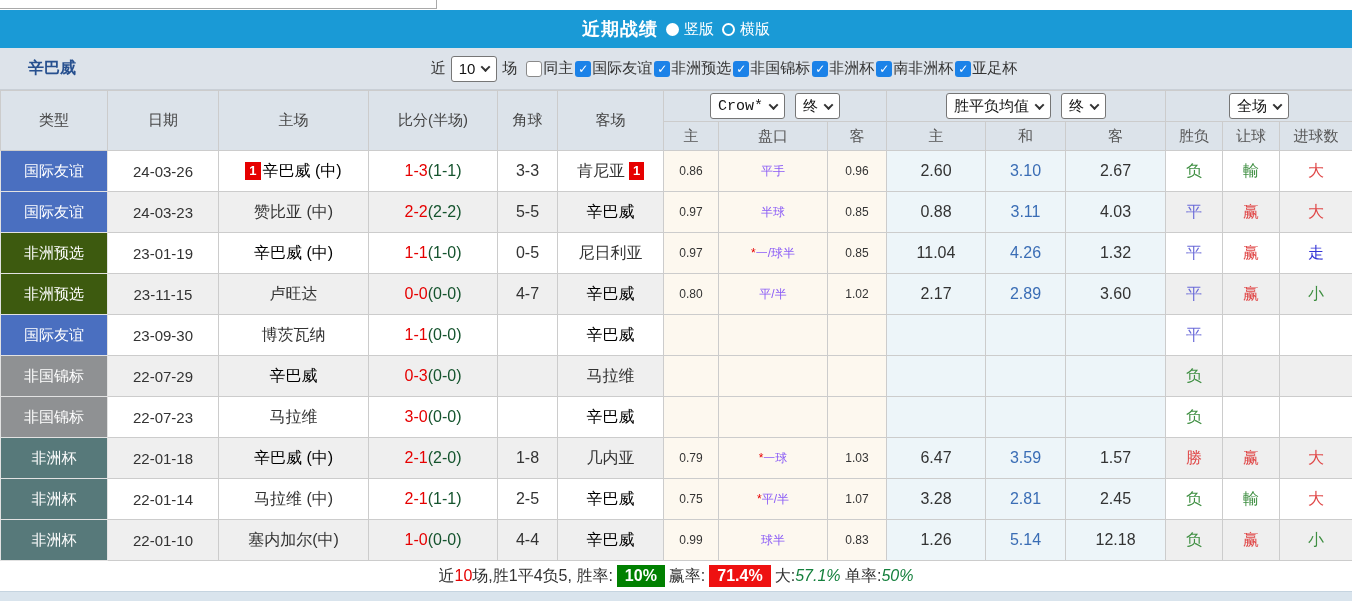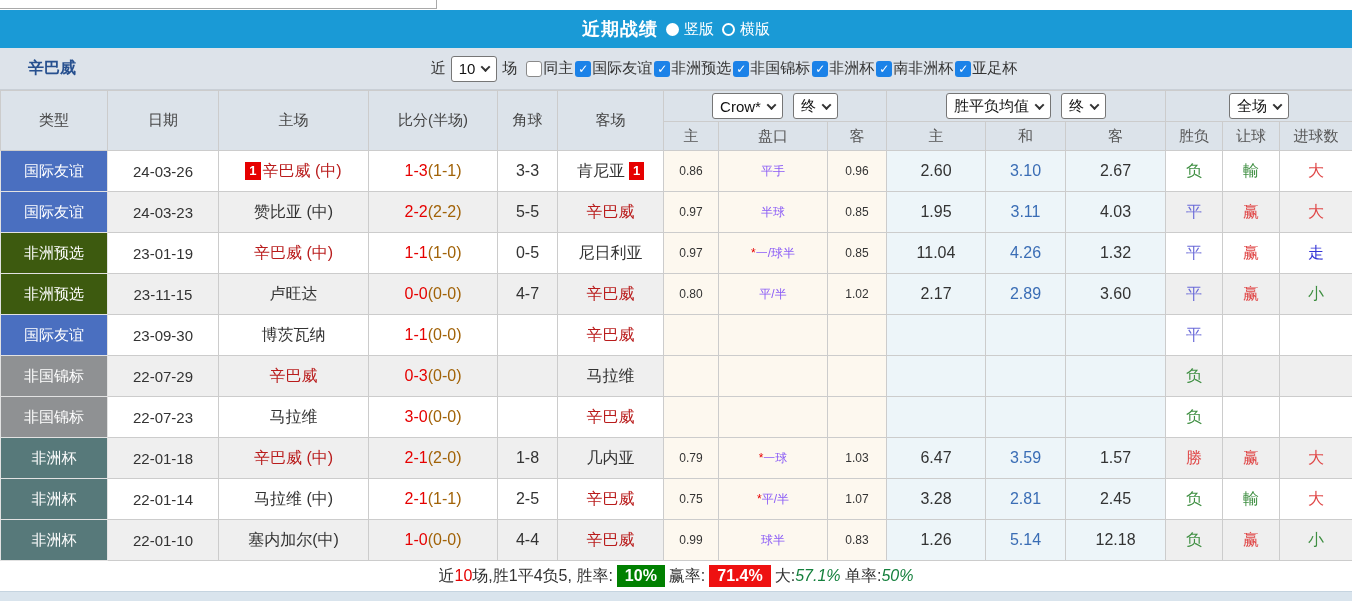--- a/index.html
+++ b/index.html
@@ -43,33 +43,33 @@
   tr.hrow1 th { height:31px; }
   tr.hrow2 th { height:29px; font-size:15px; color:#555; }
   th.lh { font-size:15px; color:#444; }
   tbody td { height:41px; font-size:16px; }
   tr.stripe td { background:#efefef; }
   tr.plain td { background:#fff; }
   td.type-cell { color:#fff; font-size:15px; border-color:#e2e2e2; }
   td.date-cell { font-size:15px; color:#333; }
   td.cream { background:#fdf8ef !important; font-size:12px; }
   td.bluebg { background:#edf5f9 !important; }
-  .t-green { color:#b91c1c; }
+  .t-green { color:#000000; }
   .t-dark { color:#333; }
-  .ft { color:#e60000; } .ht { color:#a16207; }
+  .ft { color:#e60000; } .ht { color:#14532d; }
   .hcap { color:#8b5cf6; } .star { color:#e60000; }
   .avg-draw { color:#3a6db5; }
   .c-r { color:#e04848; } .c-g { color:#3e8e41; } .c-b { color:#6b6bd8; } .c-b2 { color:#3434d6; }
   .rank-badge { display:inline-block; background:#e60000; color:#fff; font-size:13px; font-weight:bold;
                 padding:0 4px; height:18px; line-height:18px; vertical-align:1px; }
   .rank-badge.before { margin-right:2px; } .rank-badge.after { margin-left:4px; }
 
   
   th.ddcell { background:#dce3ea; }
-  .dd-wrap { display:inline-flex; align-items:flex-end; gap:10px; }
+  .dd-wrap { display:inline-flex; align-items:flex-end; gap:10px;font-family:Liberation Mono, monospace; }
 
   
   .summary { height:30px; background:#fff; display:flex; align-items:center; justify-content:center; font-size:16px; color:#333; }
   .summary .red-num { color:#e60000; }
   .summary .pct-badge { color:#fff; padding:2px 8px; margin:12px 4px; font-weight:bold; }
   .summary .pct-badge.green { background:#008000; }
   .summary .pct-badge.red { background:#ee1111; }
   .summary .blue-num { color:#15803d;font-style:italic; }
   .summary span { white-space:pre; }
 
@@ -216,21 +216,21 @@
         <tr class="stripe">
           <td class="type-cell" style="background: rgb(74, 111, 192);">国际友谊</td>
           <td class="date-cell">24-03-23</td>
           <td><span class="t-dark">赞比亚 (中)</span></td>
           <td><span class="ft">2-2</span><span class="ht">(2-2)</span></td>
           <td>5-5</td>
           <td><span class="t-green">辛巴威</span></td>
           <td class="cream">0.97</td>
           <td class="cream"><span class="hcap">半球</span></td>
           <td class="cream">0.85</td>
-          <td class="bluebg">1.95</td>
+          <td class="bluebg">0.88</td>
           <td class="bluebg"><span class="avg-draw">3.11</span></td>
           <td class="bluebg">4.03</td>
           <td><span class="c-b">平</span></td>
           <td><span class="c-r">赢</span></td>
           <td><span class="c-r">大</span></td>
         </tr>
         <tr class="plain">
           <td class="type-cell" style="background: rgb(61, 90, 15);">非洲预选</td>
           <td class="date-cell">23-01-19</td>
           <td><span class="t-green">辛巴威 (中)</span></td>

